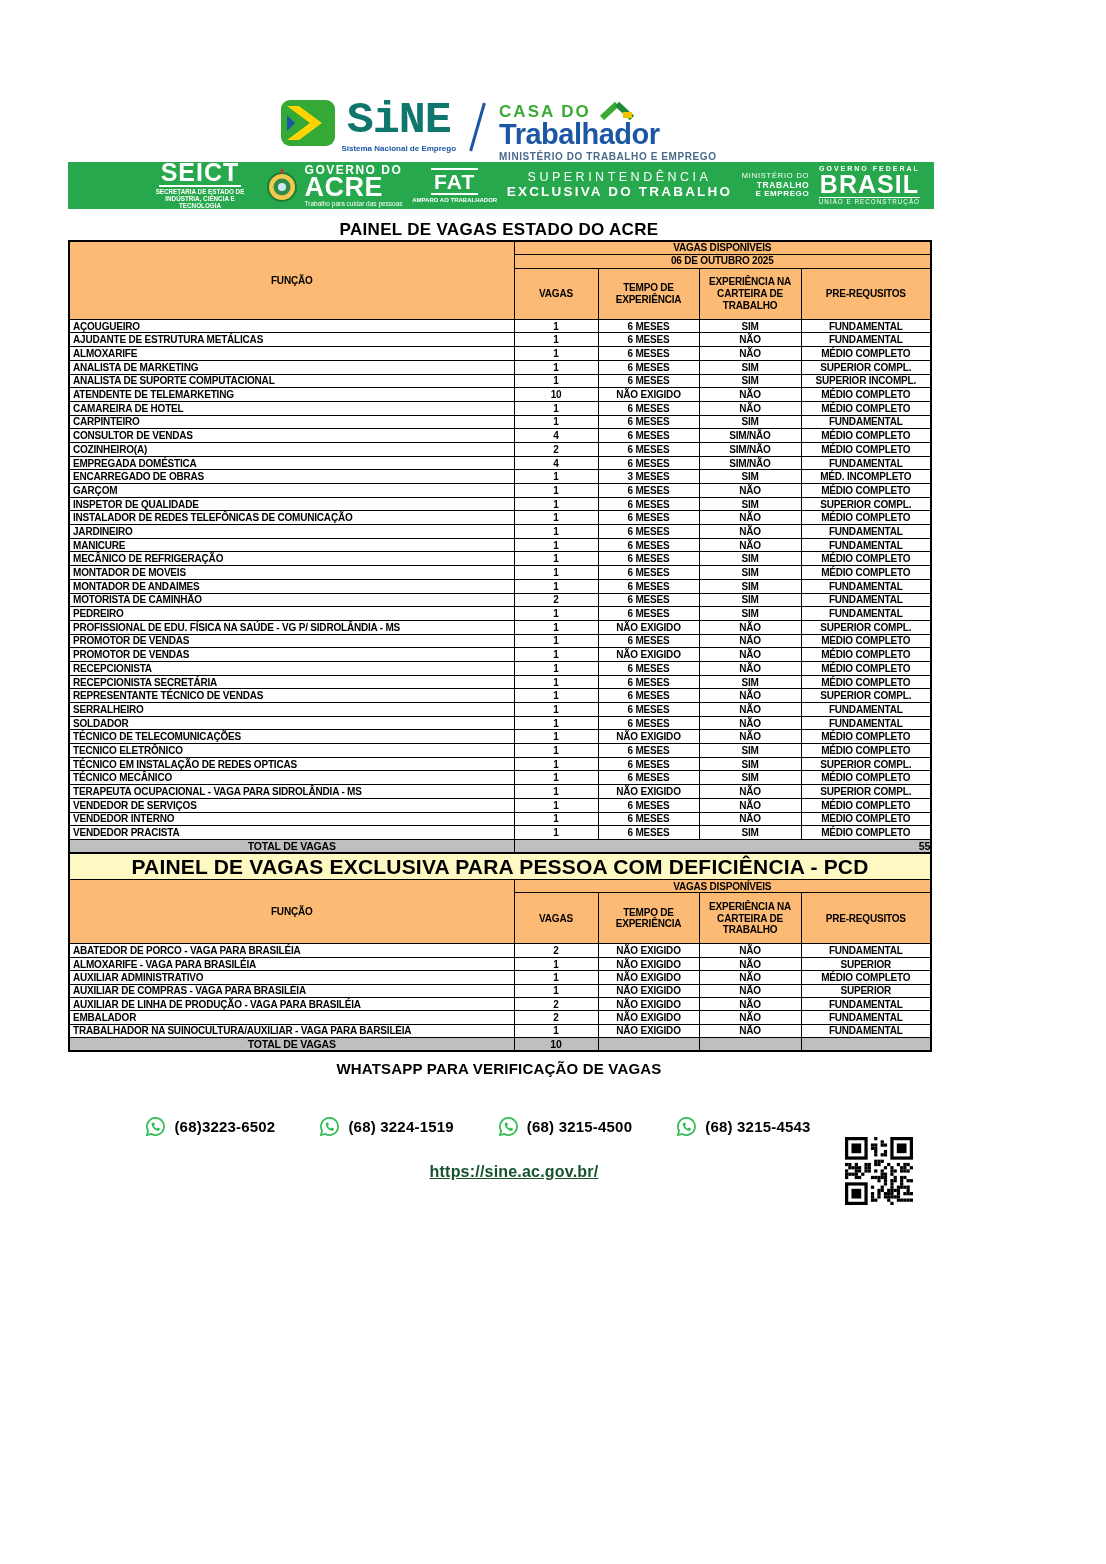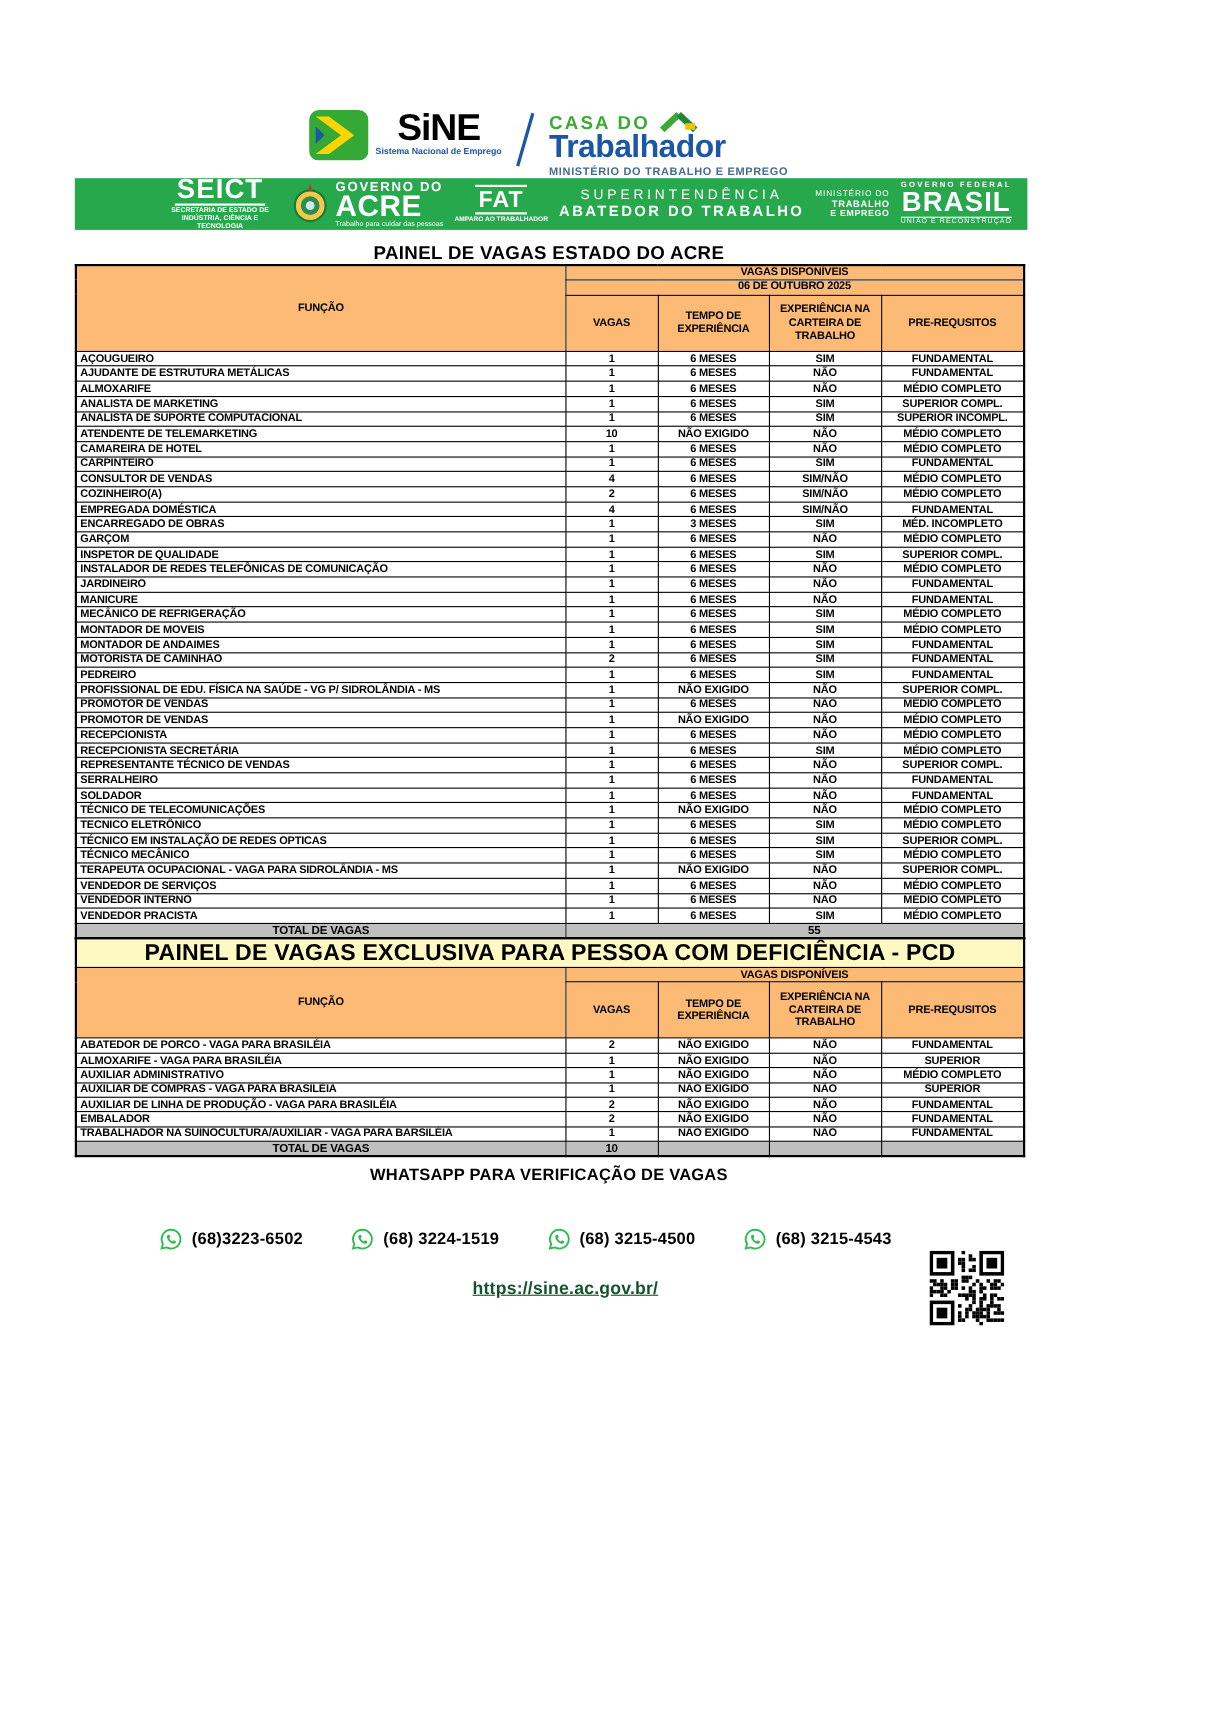--- a/index.html
+++ b/index.html
@@ -3,21 +3,21 @@
 <meta charset="utf-8">
 <style>
   * { margin:0; padding:0; box-sizing:border-box; }
   html,body { background:#ffffff; }
   body { width:1106px; height:1564px; position:relative; font-family:"Liberation Sans", sans-serif; color:#000; }
 
   
   .logo-row { position:absolute; top:100px; left:68px; width:862px; display:flex; justify-content:center; align-items:flex-start; gap:12px; }
   .sine-block { display:flex; align-items:flex-start; gap:6px; }
   .sine-text { display:flex; flex-direction:column; align-items:center; }
-  .sine-name { font-size:34px; font-weight:800; color:#000000; letter-spacing:-1px; line-height:0.95; }
+  .sine-name { font-size:45px; font-weight:800; color:#0f766e; letter-spacing:-1px; line-height:0.95;font-family:Liberation Mono, monospace; }
   .sine-sub { font-size:8px; font-weight:700; color:#1c57a5; margin-top:1px; }
   .logo-slash { width:3px; height:50px; background:#1c57a5; transform:rotate(16deg); margin:2px 8px 0 8px; }
   .casa-block { display:flex; flex-direction:column; }
   .casa-top { display:flex; align-items:flex-end; gap:8px; }
   .casa-casa-do { font-size:17px; font-weight:700; color:#3aaa35; letter-spacing:2px; line-height:1; }
   .casa-name { font-size:29px; font-weight:800; color:#1c57a5; letter-spacing:-0.5px; line-height:1; }
   .casa-sub { font-size:10px; font-weight:700; color:#4a6a8a; letter-spacing:0.6px; margin-top:2px; }
 
   
   .banner { position:absolute; top:162px; left:68px; width:866px; height:47px; background:#27a84d; display:flex; align-items:center; justify-content:space-between; padding:2px 14px 2px 78px; color:#fff; }
@@ -51,21 +51,21 @@
   th, td { border:1px solid #000; overflow:hidden; }
   th { background:#fdba74; font-size:10px; font-weight:700; text-align:center; white-space:normal; line-height:1.18; letter-spacing:-0.2px; padding:0 1px; }
   th.group-row { height:13px; }
   th.date-row { height:14px; }
   th.col-head { height:51px; }
   td { font-size:10px; font-weight:700; white-space:nowrap; letter-spacing:-0.2px; }
   .vrow td { height:13.7px; text-align:center; }
   .pcd .vrow td { height:13.4px; }
   .vrow td.c-func { text-align:left; padding-left:3px; }
   tr.total td { background:#bfbfbf; height:13px; text-align:center; font-size:10.5px; }
-  tr.total td.total-merged { text-align:center; padding-left:36px; }
+  tr.total td.total-merged { text-align:right; padding-left:36px; }
   td.pcd-title-cell { background:#fef9c3; height:27px; text-align:center; font-size:21px; font-weight:700; letter-spacing:0.2px; white-space:nowrap; }
   .pcd { margin-top:-2px; }
 
   
   .wa-title { position:absolute; top:1060px; left:68px; width:862px; text-align:center; font-size:15px; font-weight:700; letter-spacing:0.2px; }
   .phones { position:absolute; top:1116px; left:68px; width:820px; display:flex; justify-content:center; gap:44px; }
   .phone-item { display:flex; align-items:center; gap:8px; font-size:15px; font-weight:700; letter-spacing:0.2px; }
   .site-link-wrap { position:absolute; top:1163px; left:68px; width:862px; text-align:center; }
   .site-link { font-size:16px; font-weight:700; color:#14532d; text-decoration:underline; letter-spacing:0.2px;margin-left:30px; }
   .qr { position:absolute; left:845px; top:1137px; width:68px; height:68px; }
@@ -119,21 +119,21 @@
       <div class="acre-l2">ACRE</div>
       <div class="acre-sub">Trabalho para cuidar das pessoas</div>
     </div>
   </div>
   <div class="bk">
     <div class="fat-name">FAT</div>
     <div class="fat-sub">AMPARO AO TRABALHADOR</div>
   </div>
   <div class="bk">
     <div class="srt-l1">SUPERINTENDÊNCIA</div>
-    <div class="srt-l2">ABATEDOR DO TRABALHO</div>
+    <div class="srt-l2">EXCLUSIVA DO TRABALHO</div>
   </div>
   <div class="bk mte">
     <div class="mte-l1">MINISTÉRIO DO</div>
     <div class="mte-l2">TRABALHO</div>
     <div class="mte-l3">E EMPREGO</div>
   </div>
   <div class="bk">
     <div class="br-top">GOVERNO FEDERAL</div>
     <div class="br-name">BRASIL</div>
     <div class="br-bottom">UNIÃO E RECONSTRUÇÃO</div>

